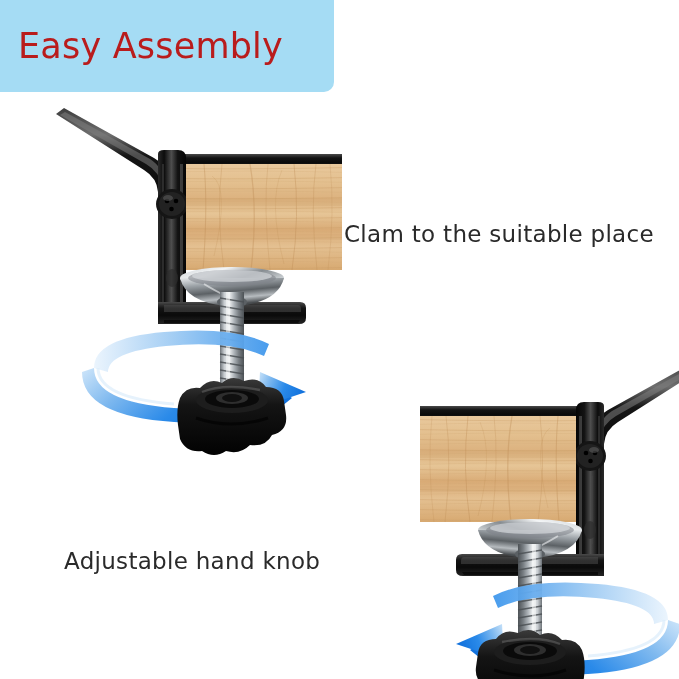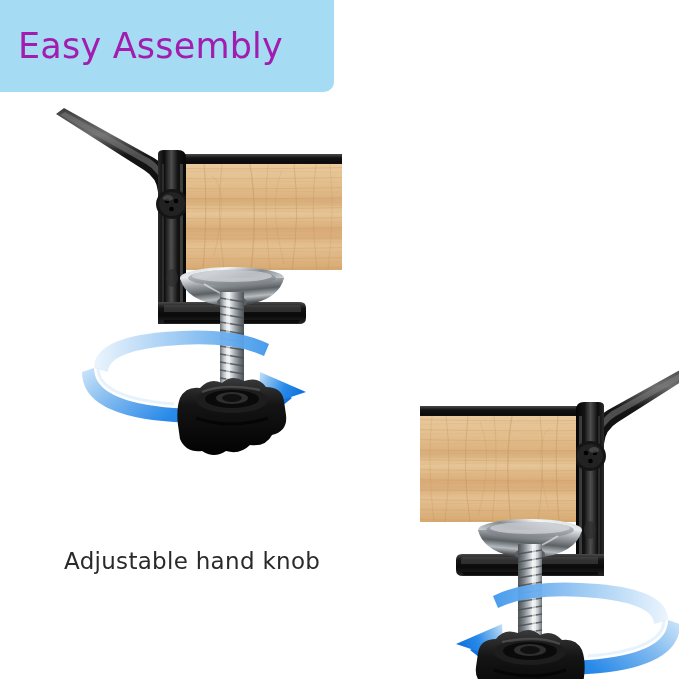--- a/index.html
+++ b/index.html
@@ -18,21 +18,21 @@
     position:absolute;left:0;top:0;
     width:334px;height:92px;
     background:#a5dcf4;
     border-bottom-right-radius:10px;
     display:flex;align-items:center;
     box-sizing:border-box;
     padding-left:18px;
   }
   .banner-title{
     font-size:35px;
-    color:#a21caf;
+    color:#b91c1c;
     letter-spacing:0.2px;
     line-height:1;
     white-space:nowrap;
     font-weight:400;
   }
 
   
   .caption{
     position:absolute;
     font-size:23px;
@@ -52,20 +52,21 @@
 </style>
 </head>
 <body>
 
 <div class="stage">
 
   <div class="banner">
     <div class="banner-title">Easy Assembly</div>
   </div>
 
+  <div class="caption" id="caption-clamp">Clam to the suitable place</div>
 
   <div class="caption" id="caption-knob">Adjustable hand knob</div>
 
   <div class="clamp" id="clamp-1">
     <svg viewBox="0 0 290 320" xmlns="http://www.w3.org/2000/svg">
       <defs>
 
         <linearGradient id="woodBase" x1="0" y1="0" x2="0" y2="1">
           <stop offset="0%" stop-color="#e9c99d"></stop>
           <stop offset="18%" stop-color="#e3bf8e"></stop>

